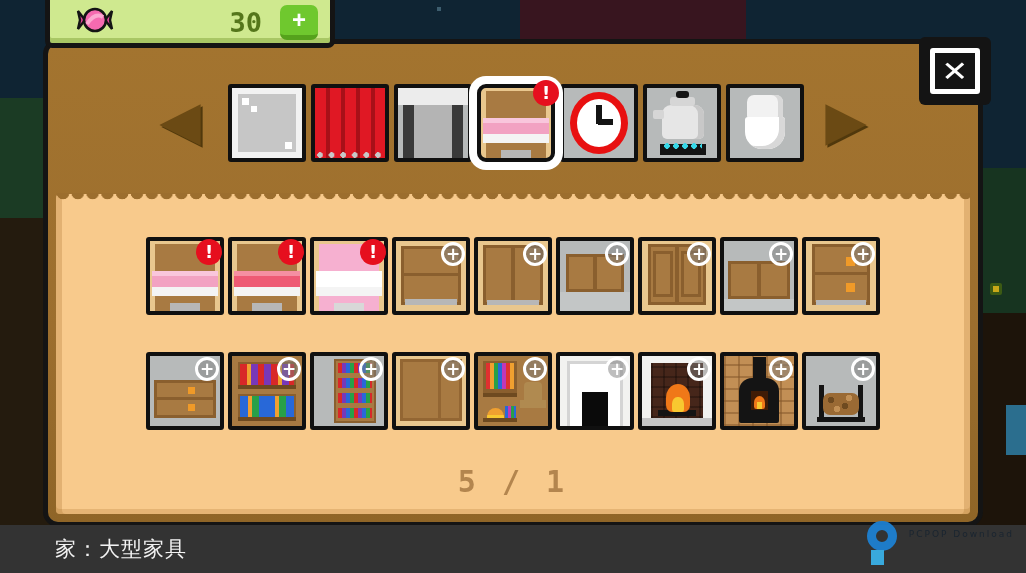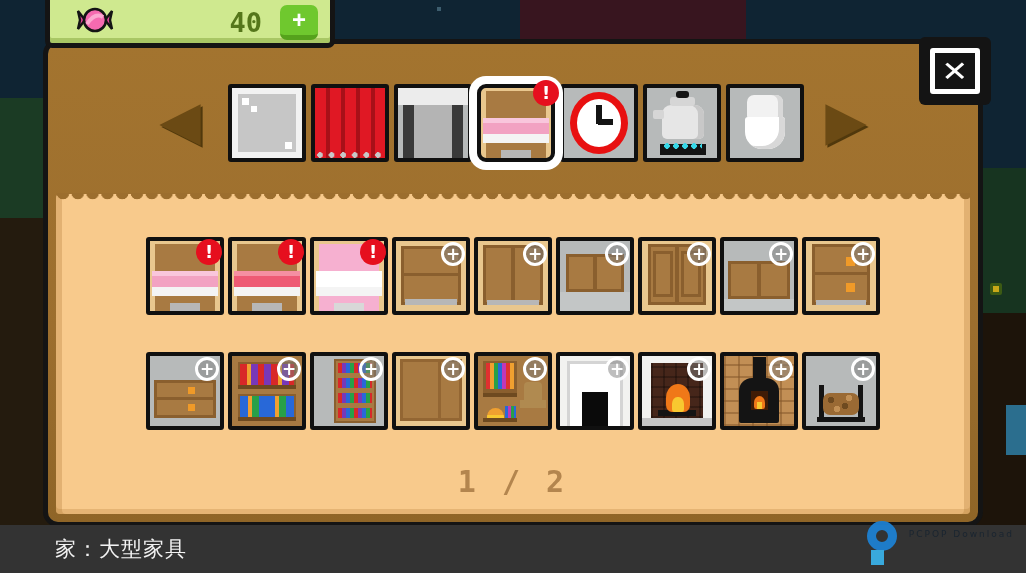--- a/index.html
+++ b/index.html
@@ -252,21 +252,21 @@
 <div class="bg-rect bg-flower"></div>
 <div class="bg-rect bg-pond"></div>
 
 <div class="currency">
   <svg class="candy" viewBox="0 0 38 32">
     <polygon points="9,16 2,7 4,16 2,25" fill="#e4489a" stroke="#141414" stroke-width="2.4"></polygon>
     <polygon points="29,16 36,7 34,16 36,25" fill="#e4489a" stroke="#141414" stroke-width="2.4"></polygon>
     <circle cx="19" cy="16" r="11" fill="#f56ab0" stroke="#141414" stroke-width="2.6"></circle>
     <path d="M11,20 Q19,8 27,13" stroke="#fba8d0" stroke-width="4" fill="none"></path>
   </svg>
-  <span class="currency-count">40</span>
+  <span class="currency-count">30</span>
   <button class="add-btn">+</button>
 </div>
 
 <div class="close-btn">
   <div class="close-inner">
     <span class="close-x">✕</span>
   </div>
 </div>
 
 <div class="panel">
@@ -509,21 +509,21 @@
       <div class="clip ico-logs">
           <i class="l a"></i>
           <i class="l b"></i>
           <i class="pile"></i>
           <i class="bar"></i>
         </div>
       <span class="badge badge-add">+</span>
     </div>
   </div>
 
-  <div class="pager">1 / 2</div>
+  <div class="pager">5 / 1</div>
 </div>
 
 <div class="footer">
   <span class="footer-label">家：大型家具</span>
 </div>
 
 <div class="watermark">
   <div class="wm-logo">
     <i class="wm-ring" style="position:absolute;display:block;"></i>
     <i class="wm-sq" style="position:absolute;display:block;"></i>

